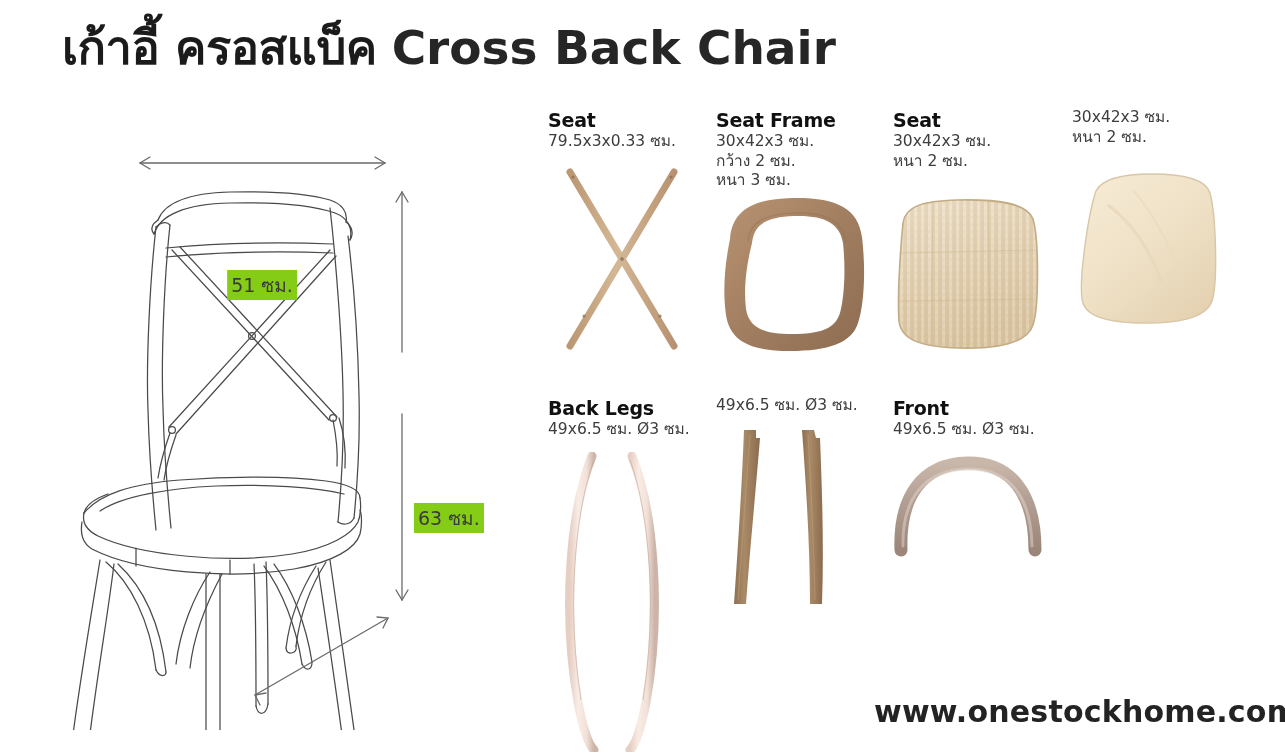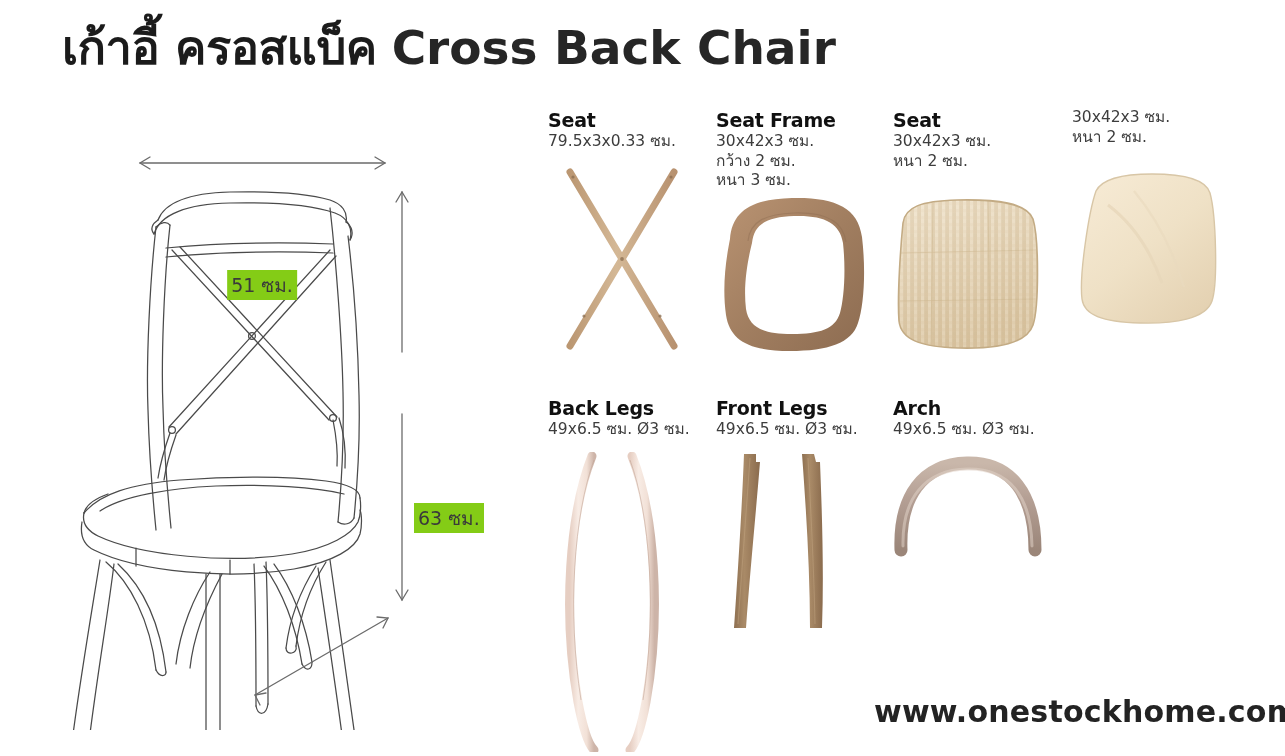--- a/index.html
+++ b/index.html
@@ -296,41 +296,40 @@
           </defs>
           <path d="M44 4 C22 60 14 160 30 250 C36 282 42 294 46 298" fill="none" stroke="url(#gBL)" stroke-width="9" stroke-linecap="round"></path>
           <path d="M84 4 C106 60 114 160 98 250 C92 282 86 294 82 298" fill="none" stroke="url(#gBL)" stroke-width="9" stroke-linecap="round"></path>
           <path d="M46 8 C26 62 19 160 33 248" fill="none" stroke="#bfa294" stroke-width="1" opacity="0.55"></path>
           <path d="M82 8 C102 62 109 160 95 248" fill="none" stroke="#bfa294" stroke-width="1" opacity="0.55"></path>
         </svg>
       </div>
     </div>
 
     <div class="part c1 r1">
-      <div class="p-title">Front Legs</div>
       <div class="p-spec">49x6.5 ซม. Ø3 ซม.</div>
       <div class="p-art" style="height:180px;margin-top:12px;">
         <svg width="168" height="180" viewBox="0 0 168 180">
           <defs>
             <linearGradient id="gFL" x1="0" y1="0" x2="1" y2="0">
               <stop offset="0%" stop-color="#8e7051"></stop>
               <stop offset="40%" stop-color="#a98a67"></stop>
               <stop offset="100%" stop-color="#8a6b4d"></stop>
             </linearGradient>
           </defs>
           <path d="M28 2 L40 2 L40 10 L44 10 C40 60 34 120 30 176 L18 176 C22 118 26 56 28 2 Z" fill="url(#gFL)"></path>
           <path d="M86 2 L98 2 L100 10 L104 10 C106 60 108 120 106 176 L94 176 C94 118 90 56 86 2 Z" fill="url(#gFL)"></path>
           <path d="M34 6 C30 60 26 120 22 172" fill="none" stroke="#c3a783" stroke-width="1.1" opacity="0.45"></path>
           <path d="M92 6 C95 60 98 120 99 172" fill="none" stroke="#c3a783" stroke-width="1.1" opacity="0.45"></path>
         </svg>
       </div>
     </div>
 
     <div class="part c2 r1">
-      <div class="p-title">Arch</div>
+      <div class="p-title">Front</div>
       <div class="p-spec">49x6.5 ซม. Ø3 ซม.</div>
       <div class="p-art" style="height:110px;margin-top:14px;">
         <svg width="168" height="110" viewBox="0 0 168 110">
           <defs>
             <linearGradient id="gArch" x1="0" y1="0" x2="0" y2="1">
               <stop offset="0%" stop-color="#c9b7aa"></stop>
               <stop offset="40%" stop-color="#b5a095"></stop>
               <stop offset="100%" stop-color="#9b8679"></stop>
             </linearGradient>
           </defs>

